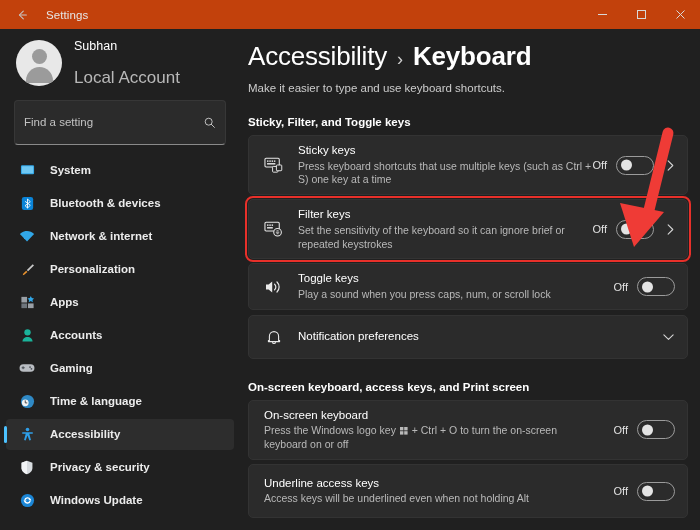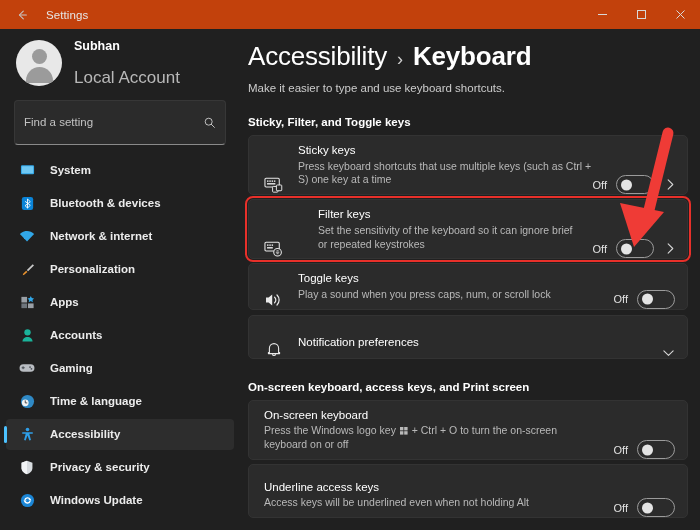--- a/index.html
+++ b/index.html
@@ -77,21 +77,21 @@
   .avatar .head {
     position: absolute; width: 15px; height: 15px; border-radius: 50%;
     background: #9b9b9b; left: 15.5px; top: 9px;
   }
   .avatar .shoulders {
     position: absolute; width: 27px; height: 16px;
     border-radius: 14px 14px 0 0;
     background: #9b9b9b; left: 9.5px; top: 27px;
   }
   .account-text { margin-left: 12px; line-height: 1.25; }
-  .account-name { font-size: 12.5px; font-weight: bold; color: #ffffff; }
+  .account-name { font-size: 12.5px; font-weight: normal; color: #ffffff; }
   .account-type { font-size: 17px; color: #b8b8b8; margin-top: 12px; }
 
   .search-wrap { padding: 2px 14px 10px 14px; }
   .search-box {
     height: 45px;
     background: #2b2b2b;
     border: 1px solid #373737;
     border-bottom: 1px solid #8a8a8a;
     border-radius: 4px;
     display: flex; align-items: center;
@@ -156,32 +156,31 @@
   }
   .section-head {
     font-size: 11.5px; font-weight: bold; color: #ffffff;
     margin-top: 22px; margin-bottom: 7px;
   }
 
   .card {
     background: #2b2b2b;
     border: 1px solid #333333;
     border-radius: 5px;
-    display: flex; align-items: flex-end;
+    display: flex; align-items: center;
     padding: 0 12px 0 13px;
     margin-bottom: 4px;
     position: relative;
   }
   .card.tall { min-height: 54px; }
   .card.short { min-height: 45px; }
   .card.highlight {
     outline: 2px solid #e8302a;
     outline-offset: 1px;
     z-index: 2;
-    gap: 20px;
   }
   .card-ico {
     width: 24px; flex: 0 0 24px;
     display: flex; align-items: center; justify-content: center;
     color: #e9e9e9;
     margin-right: 12px;
   }
   .card-text { flex: 1 1 auto; min-width: 0; padding: 7px 0; }
   .card-title { font-size: 11.5px; color: #ffffff; line-height: 1.35; }
   .card-desc {

